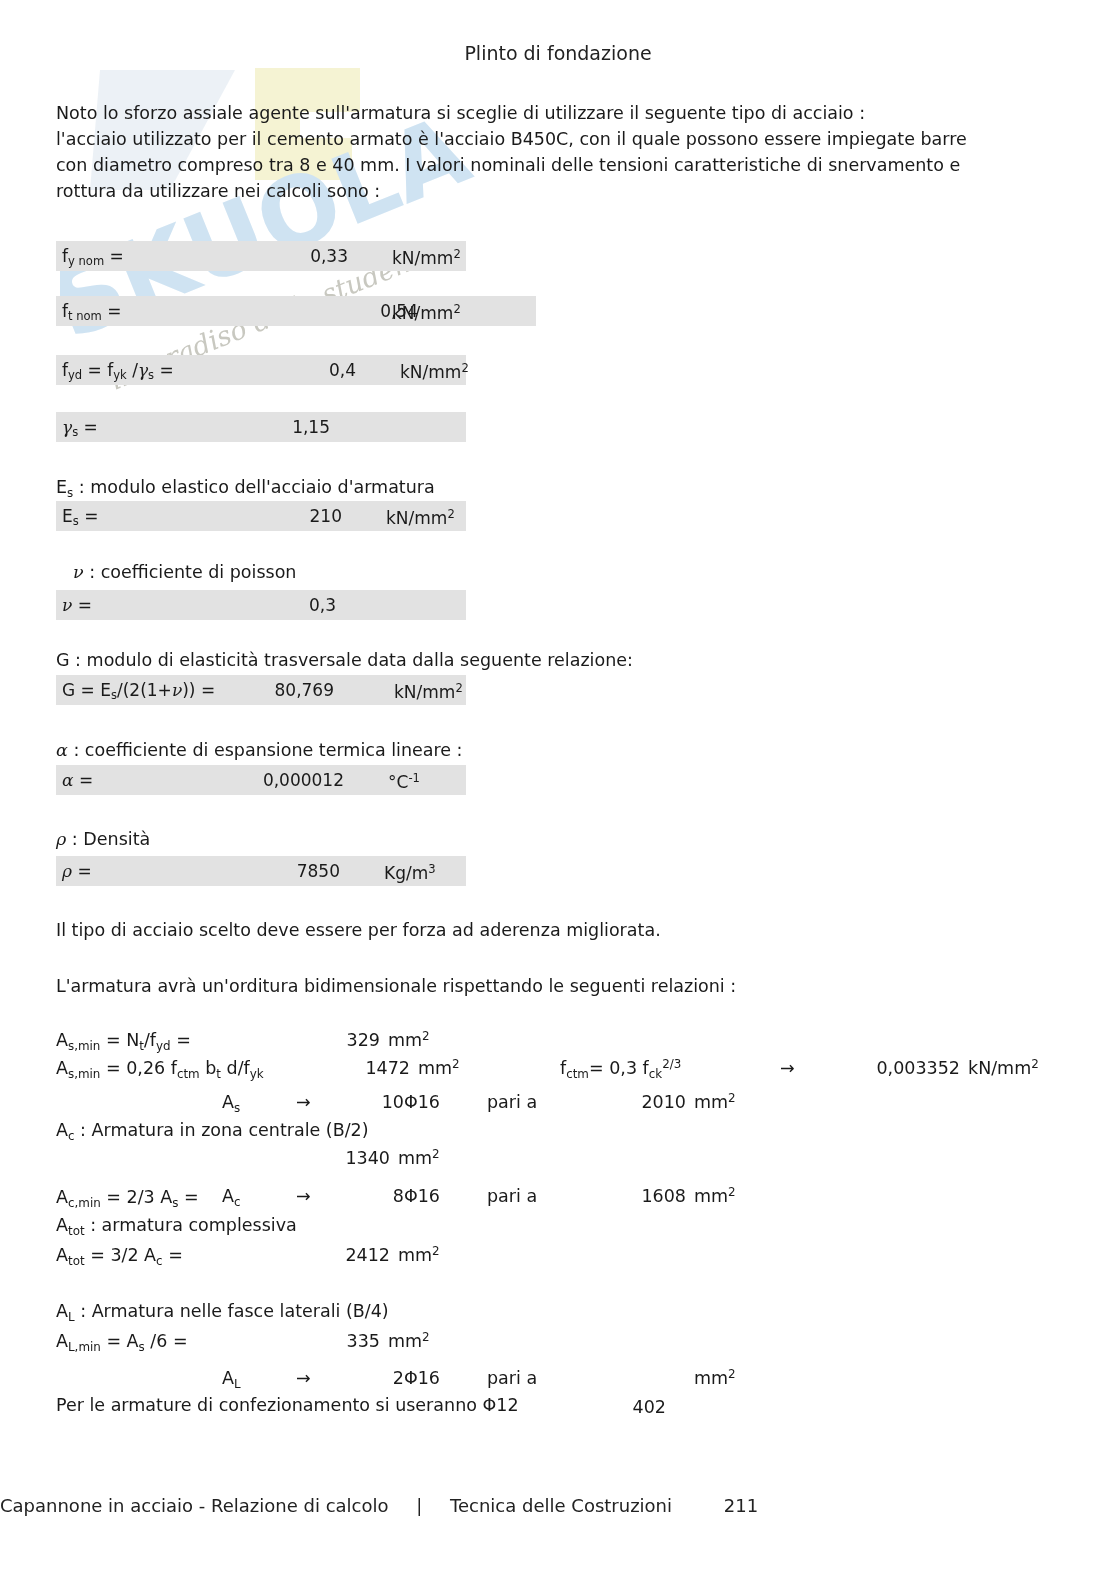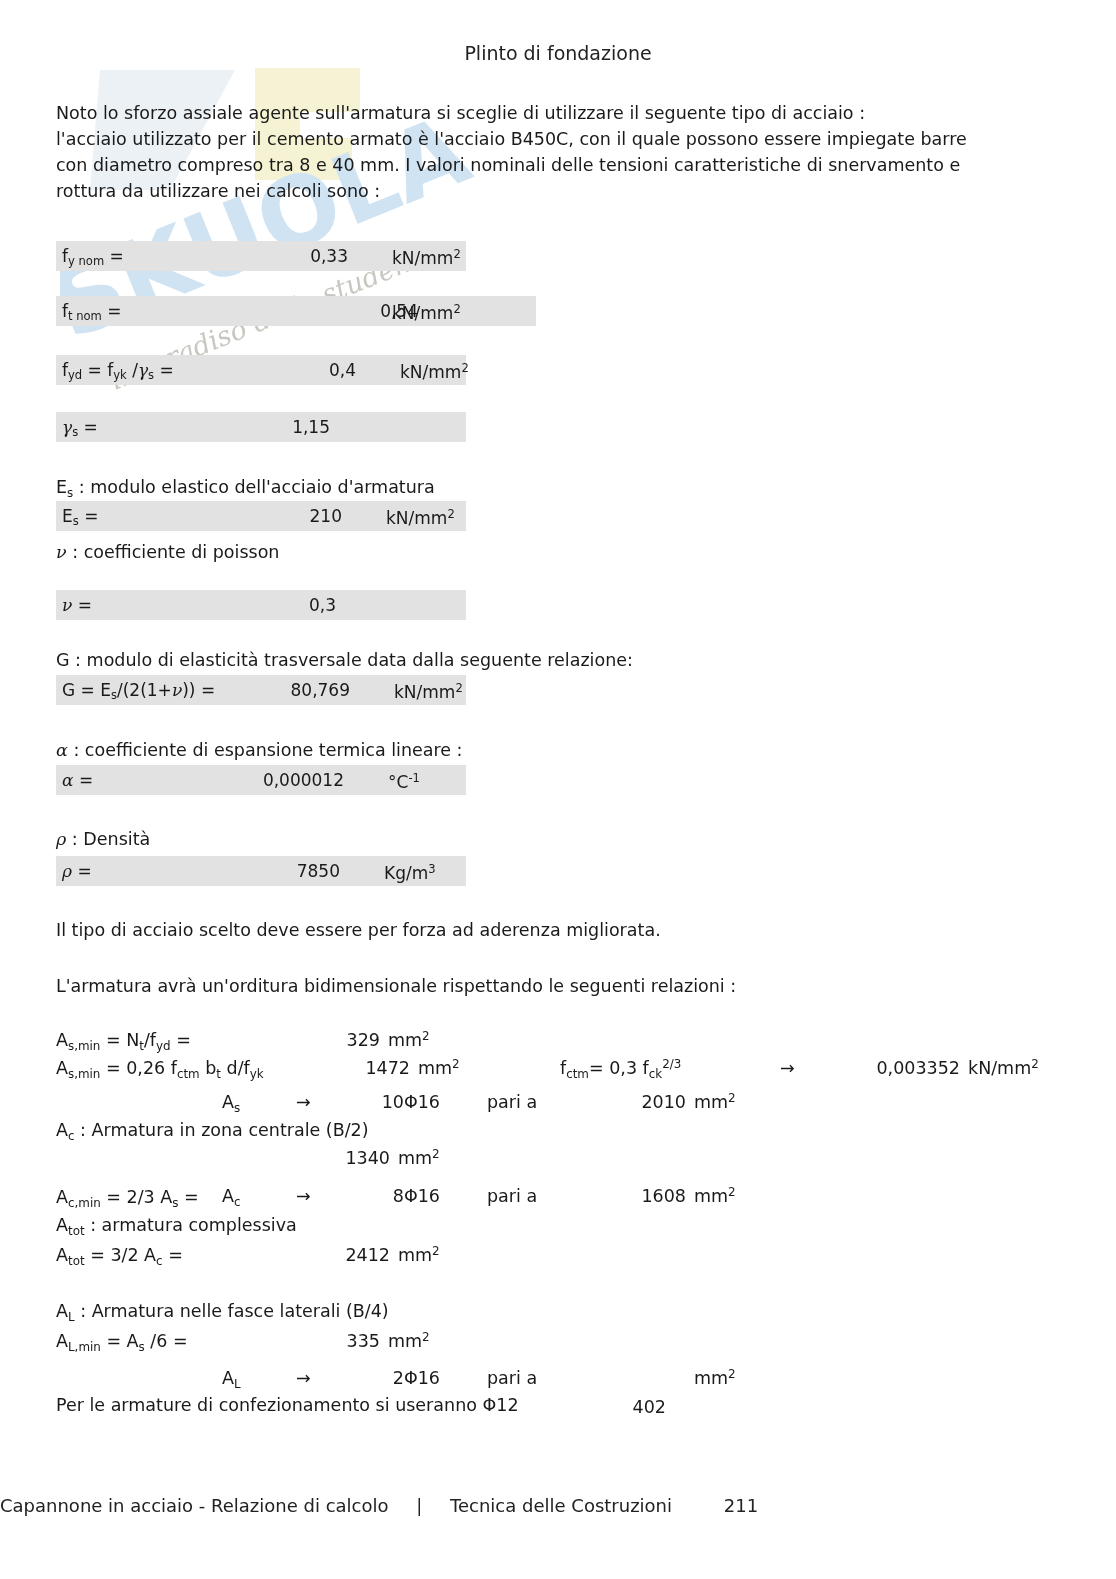--- a/index.html
+++ b/index.html
@@ -182,32 +182,32 @@
 
     <div class="text-line" style="top:475px;">
       E<sub>s</sub> : modulo elastico dell'acciaio d'armatura
     </div>
     <div class="valbox" style="top:501px; width:410px;">
       <span class="lbl">E<sub>s</sub> =</span>
       <span class="num" style="right:124px;">210</span>
     </div>
     <span class="unit" style="left:386px; top:508px;">kN/mm<sup>2</sup></span>
 
-    <div class="text-line" style="top:540px;">
+    <div class="text-line" style="top:560px;margin-left:17px;">
       <span class="gl">ν</span> : coefficiente di poisson
     </div>
     <div class="valbox" style="top:590px; width:410px;">
       <span class="lbl"><span class="gl">ν</span> =</span>
       <span class="num" style="right:130px;">0,3</span>
     </div>
 
     <div class="text-line" style="top:648px;">G : modulo di elasticità trasversale data dalla seguente relazione:</div>
     <div class="valbox" style="top:675px; width:410px;">
       <span class="lbl">G = E<sub>s</sub>/(2(1+<span class="gl">ν</span>)) =</span>
-      <span class="num" style="right:116px;">80,769</span>
+      <span class="num" style="right:132px;">80,769</span>
     </div>
     <span class="unit" style="left:394px; top:682px;">kN/mm<sup>2</sup></span>
 
     <div class="text-line" style="top:738px;">
       <span class="gl">α</span> : coefficiente di espansione termica lineare :
     </div>
     <div class="valbox" style="top:765px; width:410px;">
       <span class="lbl"><span class="gl">α</span> =</span>
       <span class="num" style="right:122px;">0,000012</span>
     </div>

